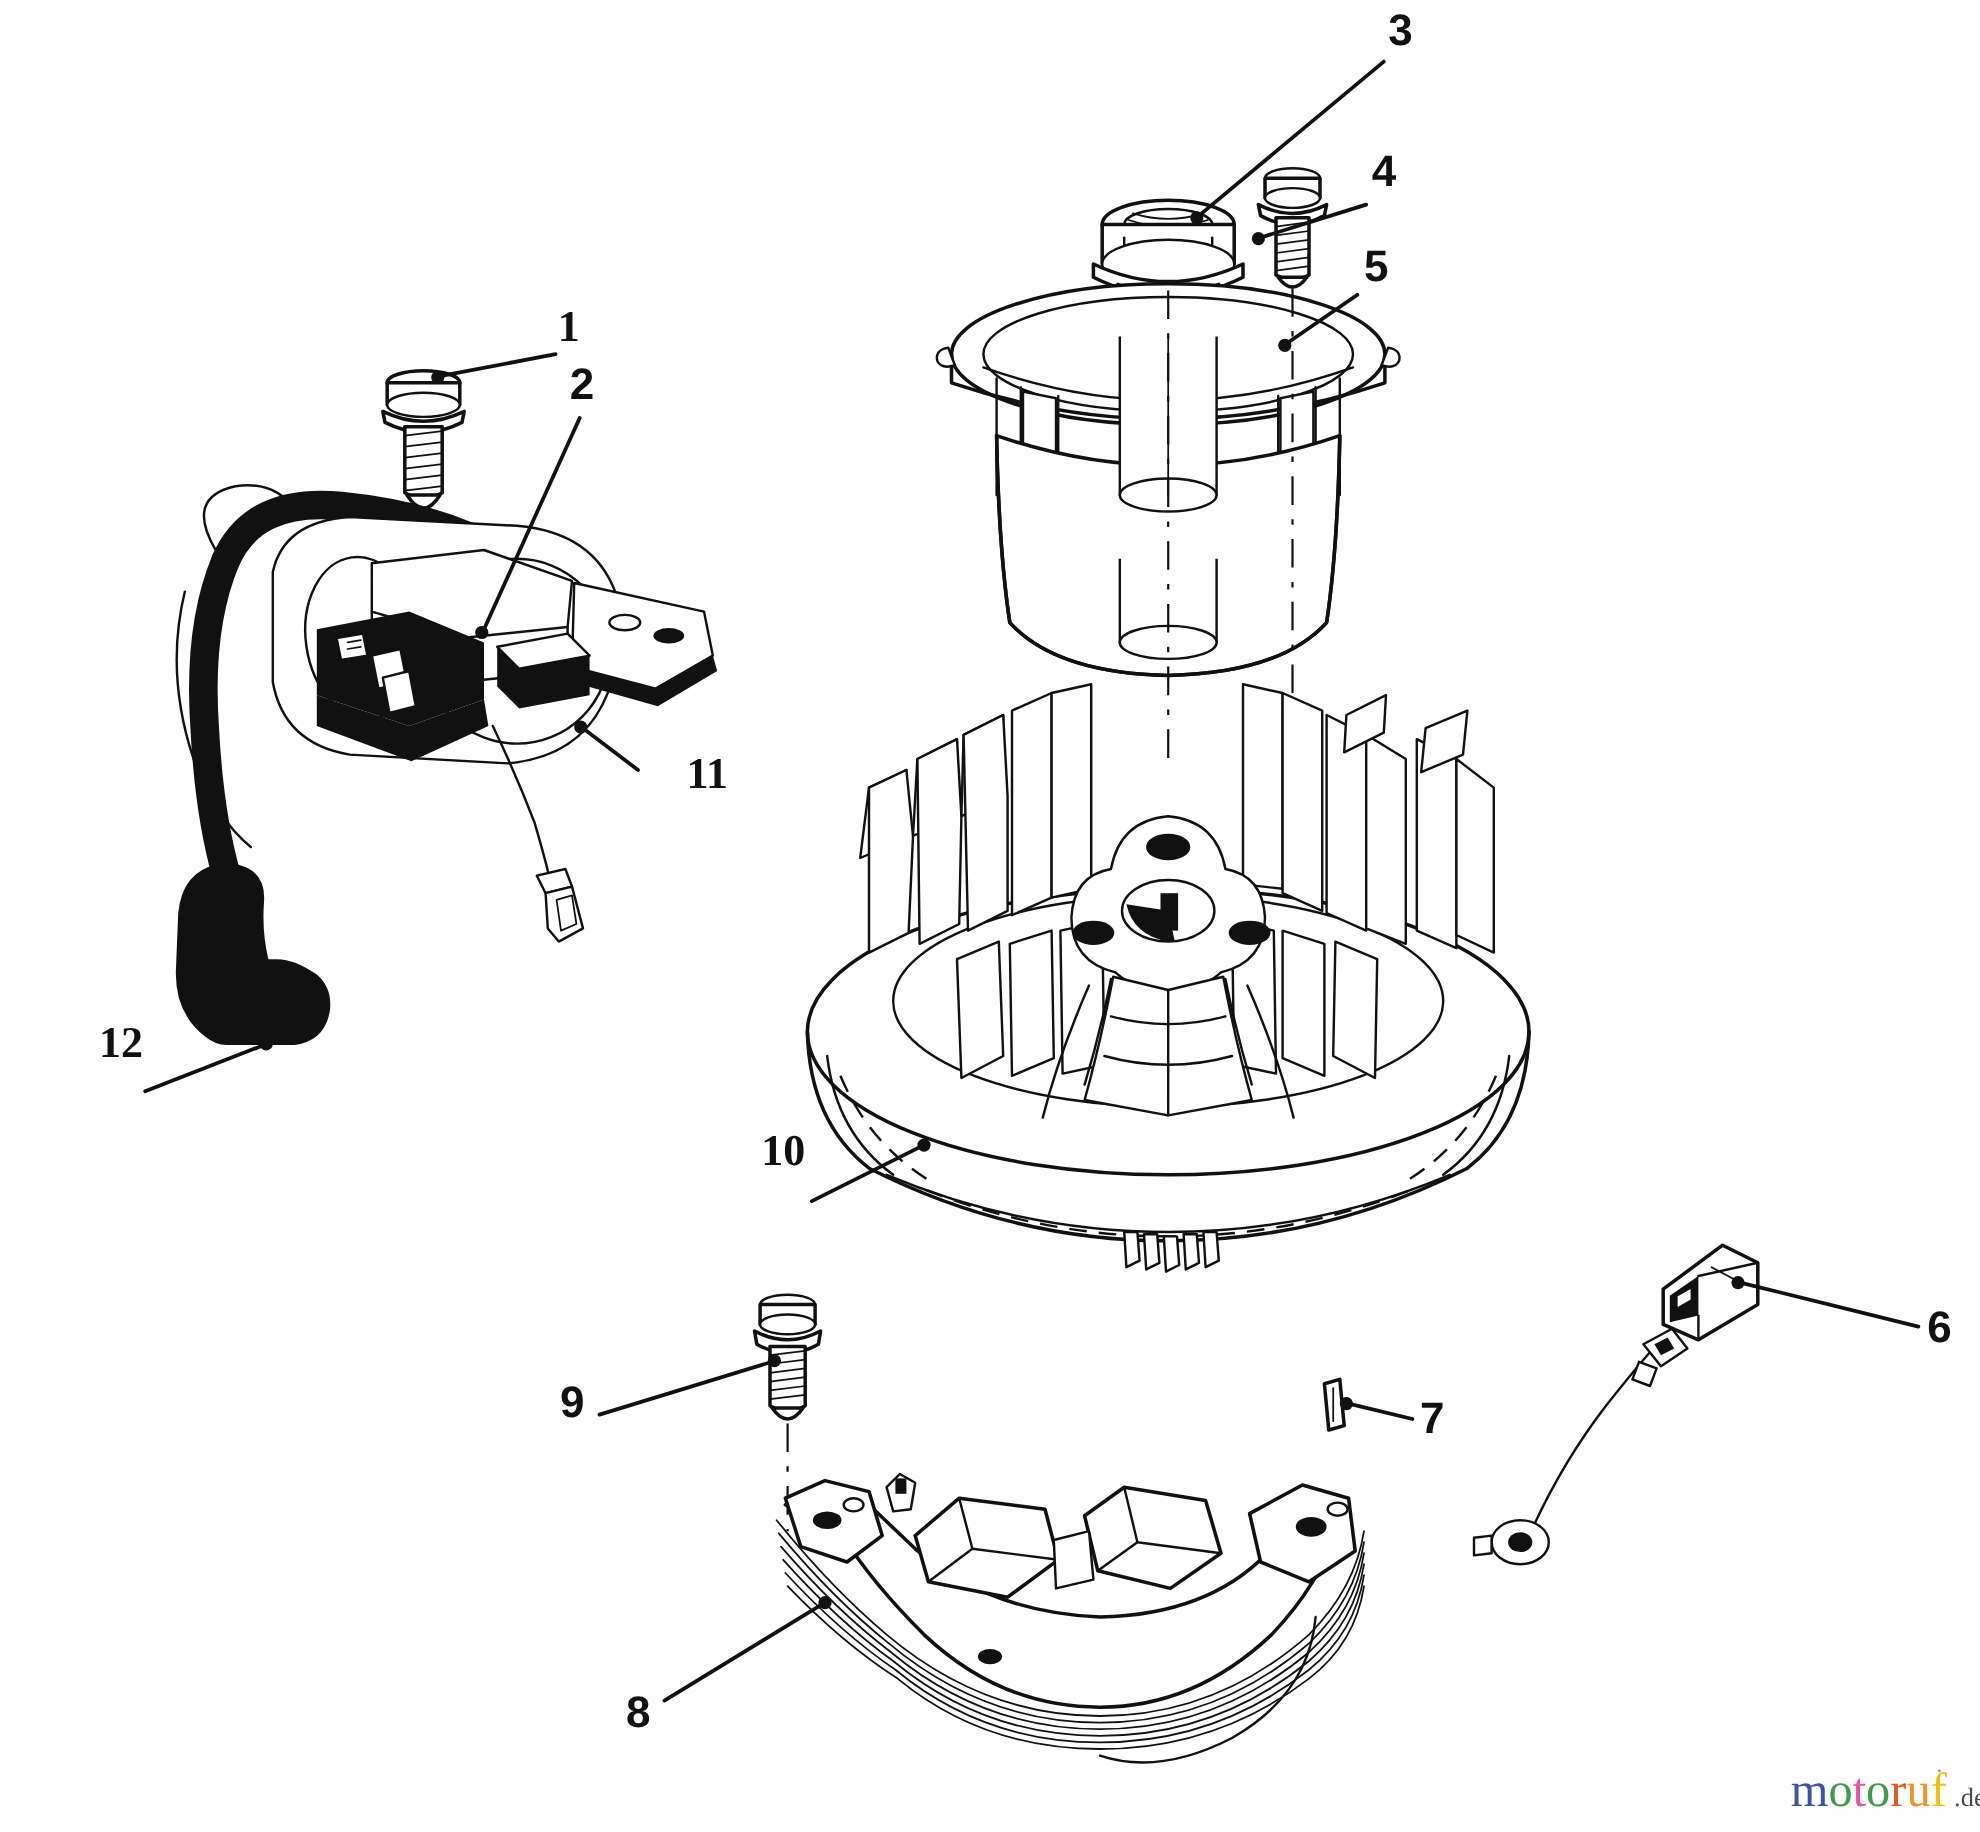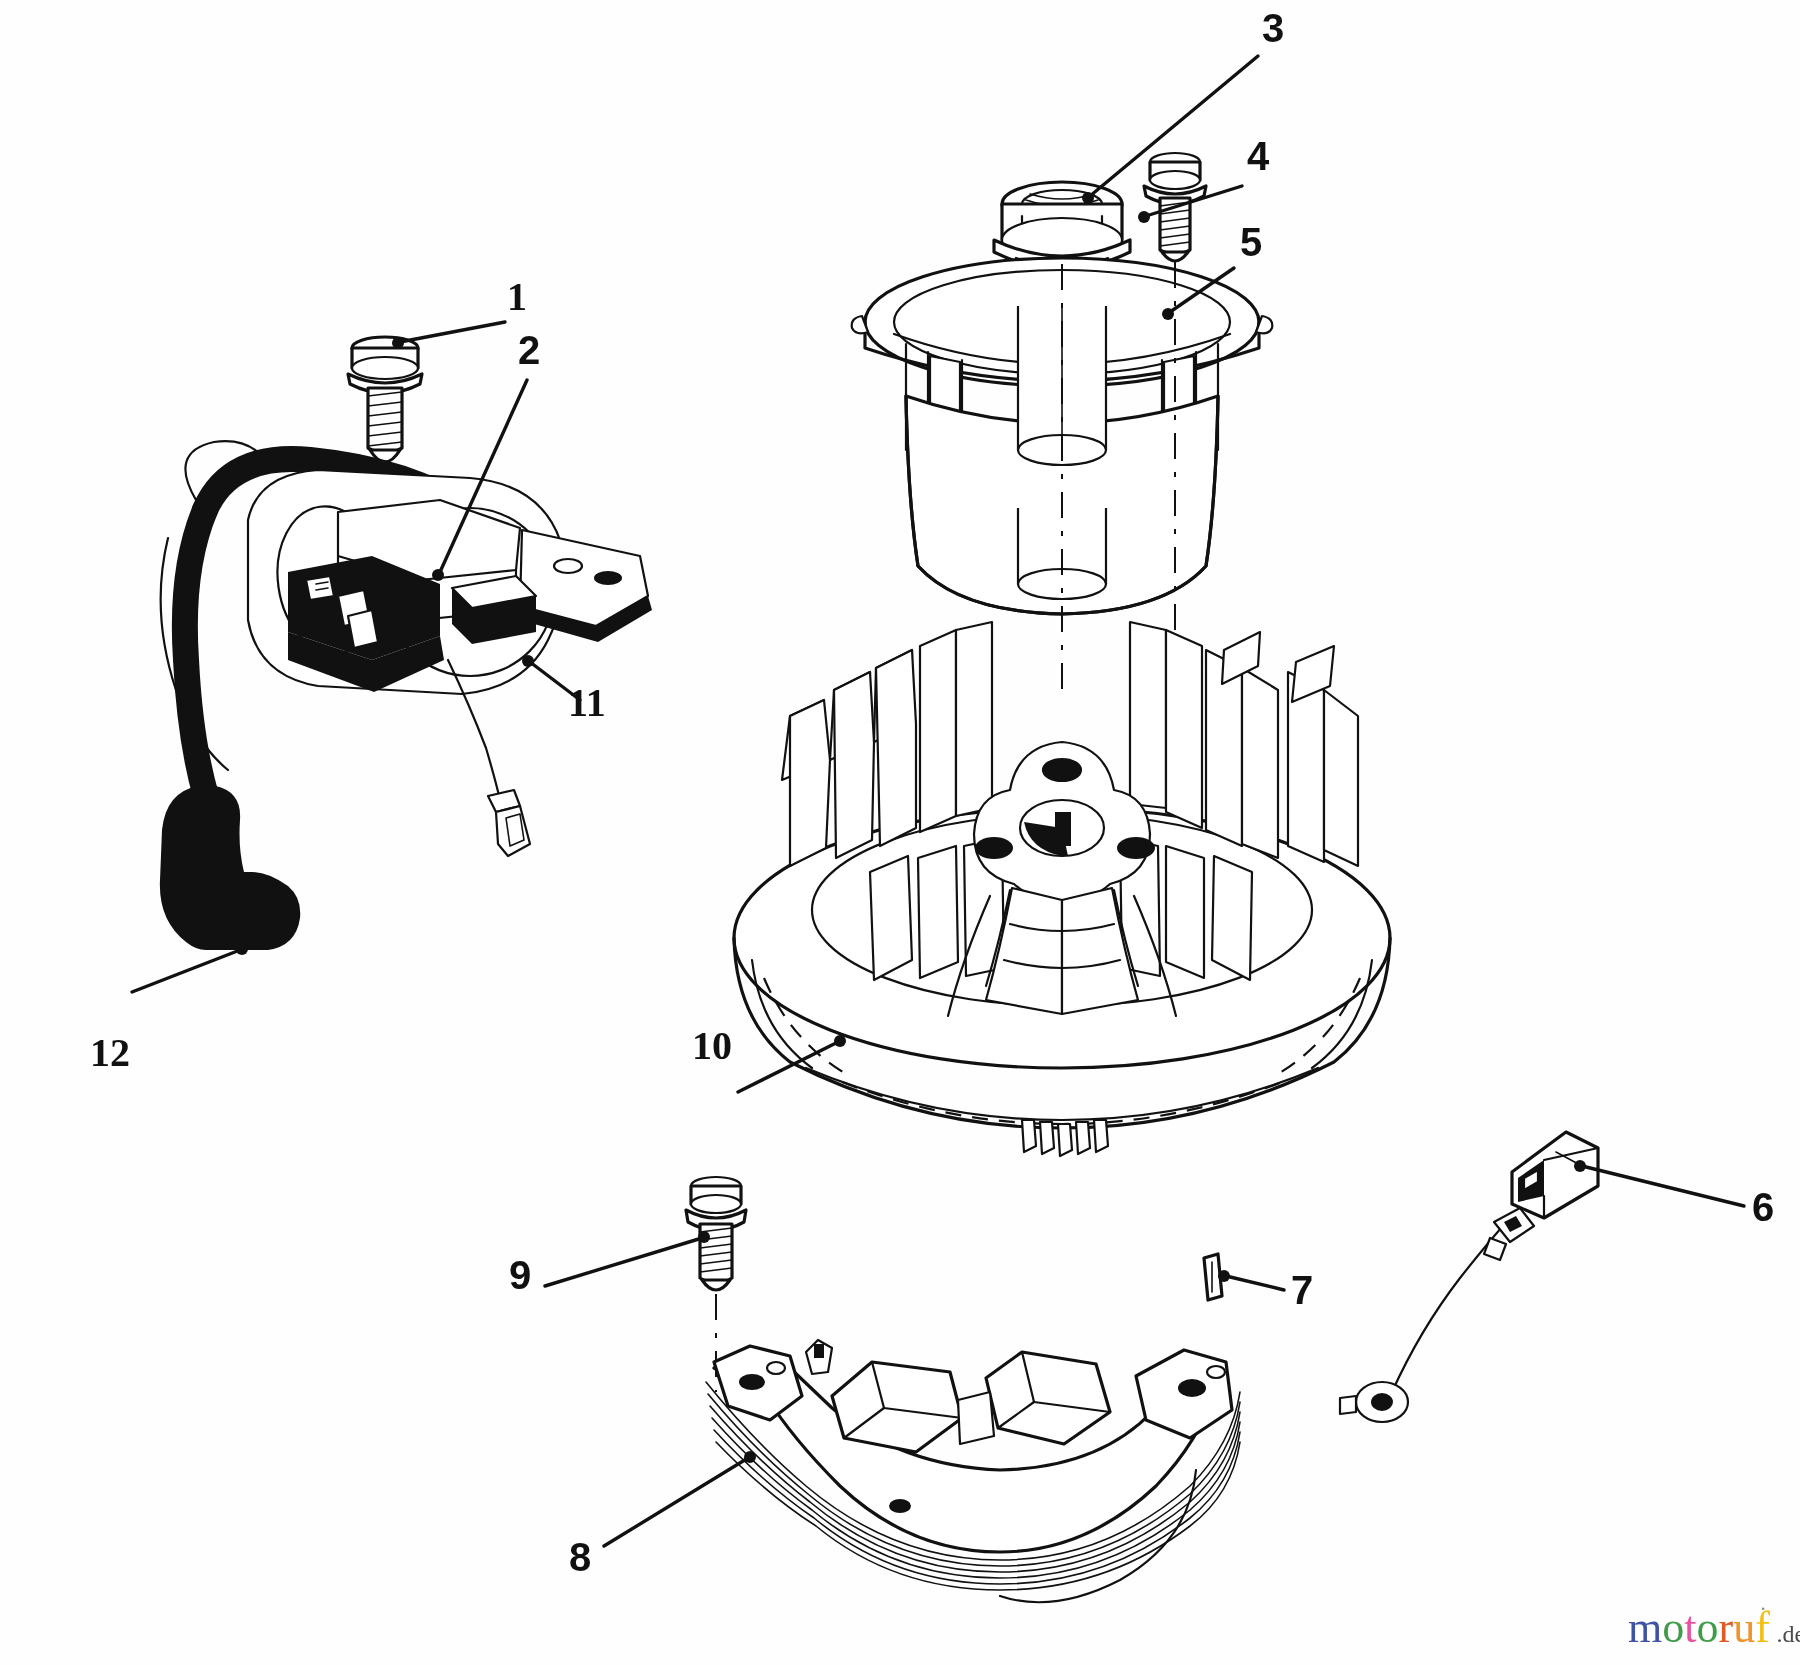--- a/index.html
+++ b/index.html
@@ -432,20 +432,20 @@
   <div class="callout thin" style="left:507px;  top:277px;">1</div>
   <div class="callout" style="left:518px;  top:330px;">2</div>
   <div class="callout" style="left:1262px; top:8px;">3</div>
   <div class="callout" style="left:1247px; top:136px;">4</div>
   <div class="callout" style="left:1240px; top:222px;">5</div>
   <div class="callout" style="left:1752px; top:1187px;">6</div>
   <div class="callout" style="left:1291px; top:1270px;">7</div>
   <div class="callout" style="left:569px;  top:1537px;">8</div>
   <div class="callout" style="left:509px;  top:1255px;">9</div>
   <div class="callout thin" style="left:692px;  top:1026px;">10</div>
-  <div class="callout thin" style="left:568px;  top:683px;">11</div>
-  <div class="callout thin" style="left:90px;   top:1033px;">12</div>
+  <div class="callout thin" style="left:624px;  top:683px;">11</div>
+  <div class="callout thin" style="left:90px;   top:928px;">12</div>
 
   <div id="watermark">
     <span class="ch" style="color:#3f53a4">m</span><span class="ch" style="color:#3f9c48">o</span><span class="ch" style="color:#e8529a">t</span><span class="ch" style="color:#3f9c48">o</span><span class="ch" style="color:#e05a22">r</span><span class="ch" style="color:#f0932b">u</span><span class="ch" style="color:#f2c012">f</span><span class="dot-acc">·</span><span class="suffix">.de</span>
   </div>
 
 </div>
 
 </body></html>

